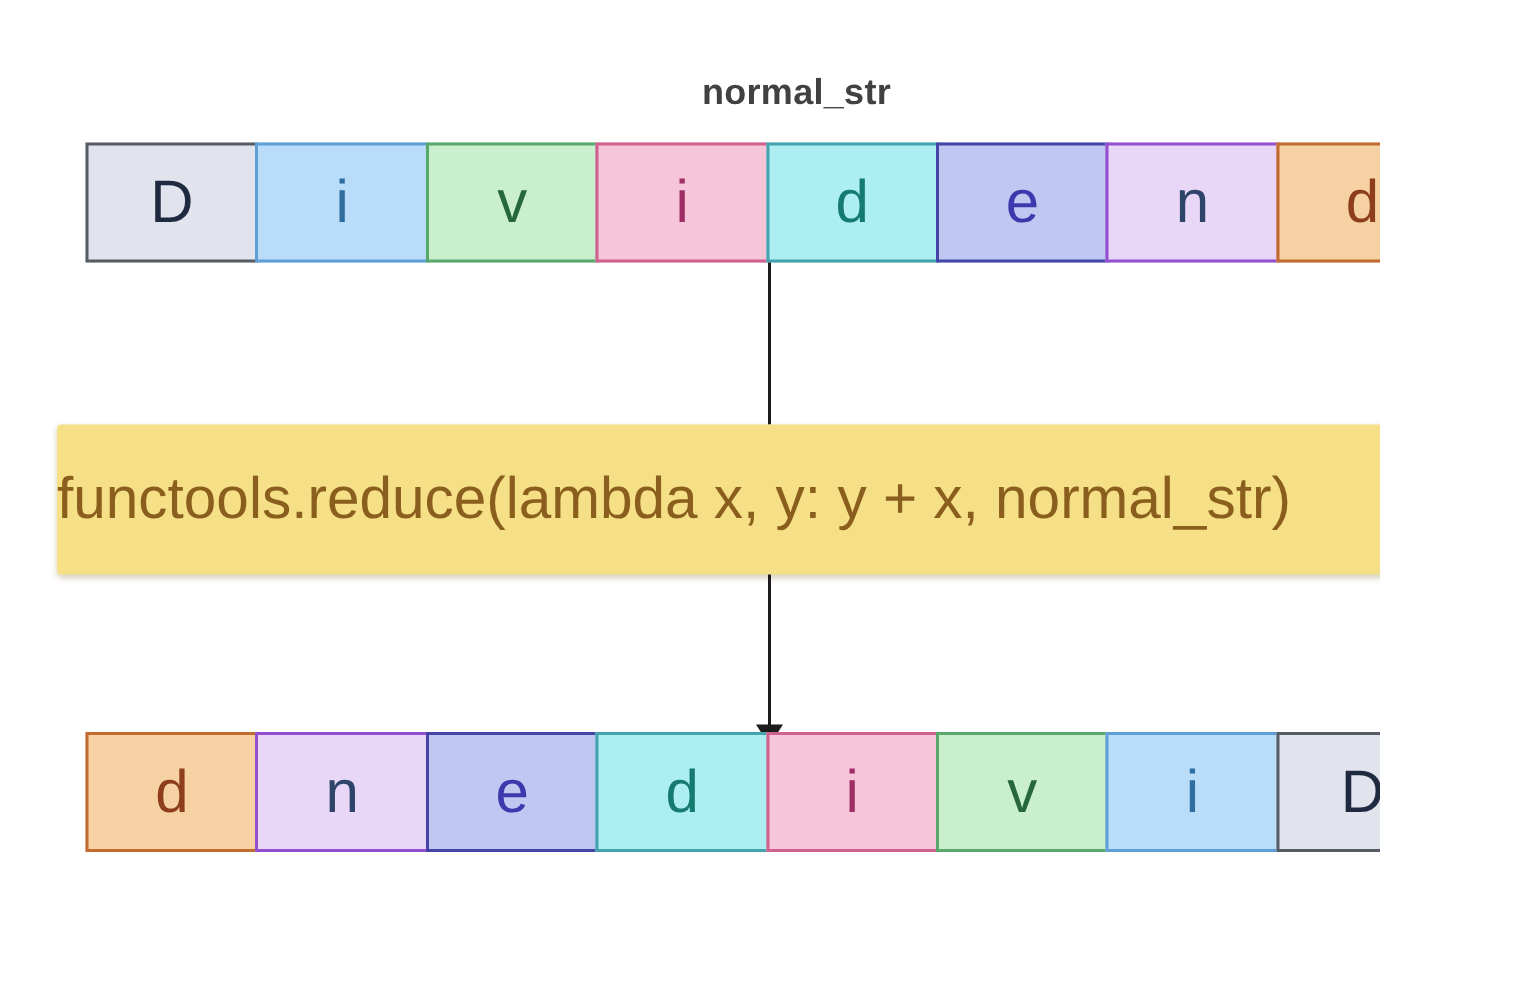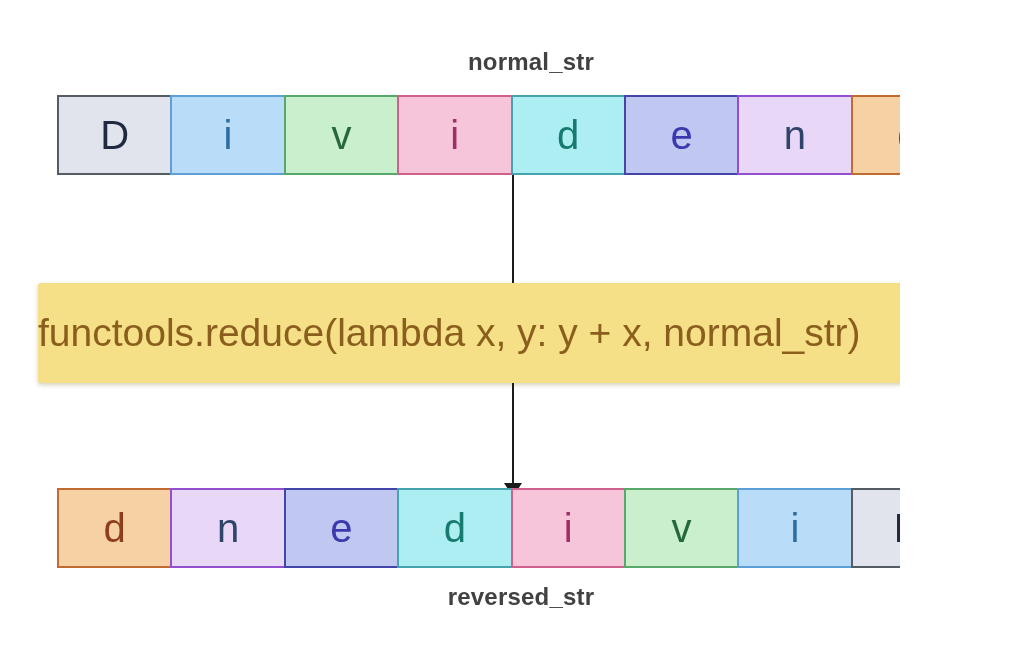--- a/index.html
+++ b/index.html
@@ -7,20 +7,21 @@
     padding: 0;
     background: #ffffff;
     font-family: "Liberation Sans", sans-serif;
   }
   .canvas {
     position: relative;
     width: 900px;
     height: 659px;
     background: var(--bg, #ffffff);
     overflow: hidden;
+    padding-left: 20px;
   }
   .row-label {
     position: absolute;
     width: 240px;
     text-align: center;
     font-size: 24px;
     font-weight: 600;
     color: var(--label-color, #414141);
     letter-spacing: 0.2px;
   }
@@ -124,15 +125,14 @@
       <div class="cell" style="background: rgb(246, 209, 164); border-color: rgb(193, 107, 49); color: rgb(142, 62, 27);">d</div>
       <div class="cell" style="background: rgb(233, 215, 248); border-color: rgb(148, 79, 208); color: rgb(46, 68, 104);">n</div>
       <div class="cell" style="background: rgb(192, 199, 241); border-color: rgb(67, 70, 168); color: rgb(60, 57, 174);">e</div>
       <div class="cell" style="background: rgb(172, 238, 241); border-color: rgb(69, 163, 173); color: rgb(21, 122, 112);">d</div>
       <div class="cell" style="background: rgb(246, 197, 218); border-color: rgb(208, 97, 143); color: rgb(160, 46, 102);">i</div>
       <div class="cell" style="background: rgb(201, 239, 205); border-color: rgb(87, 168, 106); color: rgb(39, 104, 58);">v</div>
       <div class="cell" style="background: rgb(185, 221, 248); border-color: rgb(94, 159, 216); color: rgb(46, 109, 160);">i</div>
       <div class="cell" style="background: rgb(225, 227, 237); border-color: rgb(86, 92, 100); color: rgb(31, 41, 64);">D</div>
     </div>
 
-  <div class="row-label bottom-label">reversed_str</div>
 
 </div>
 
 </body></html>

